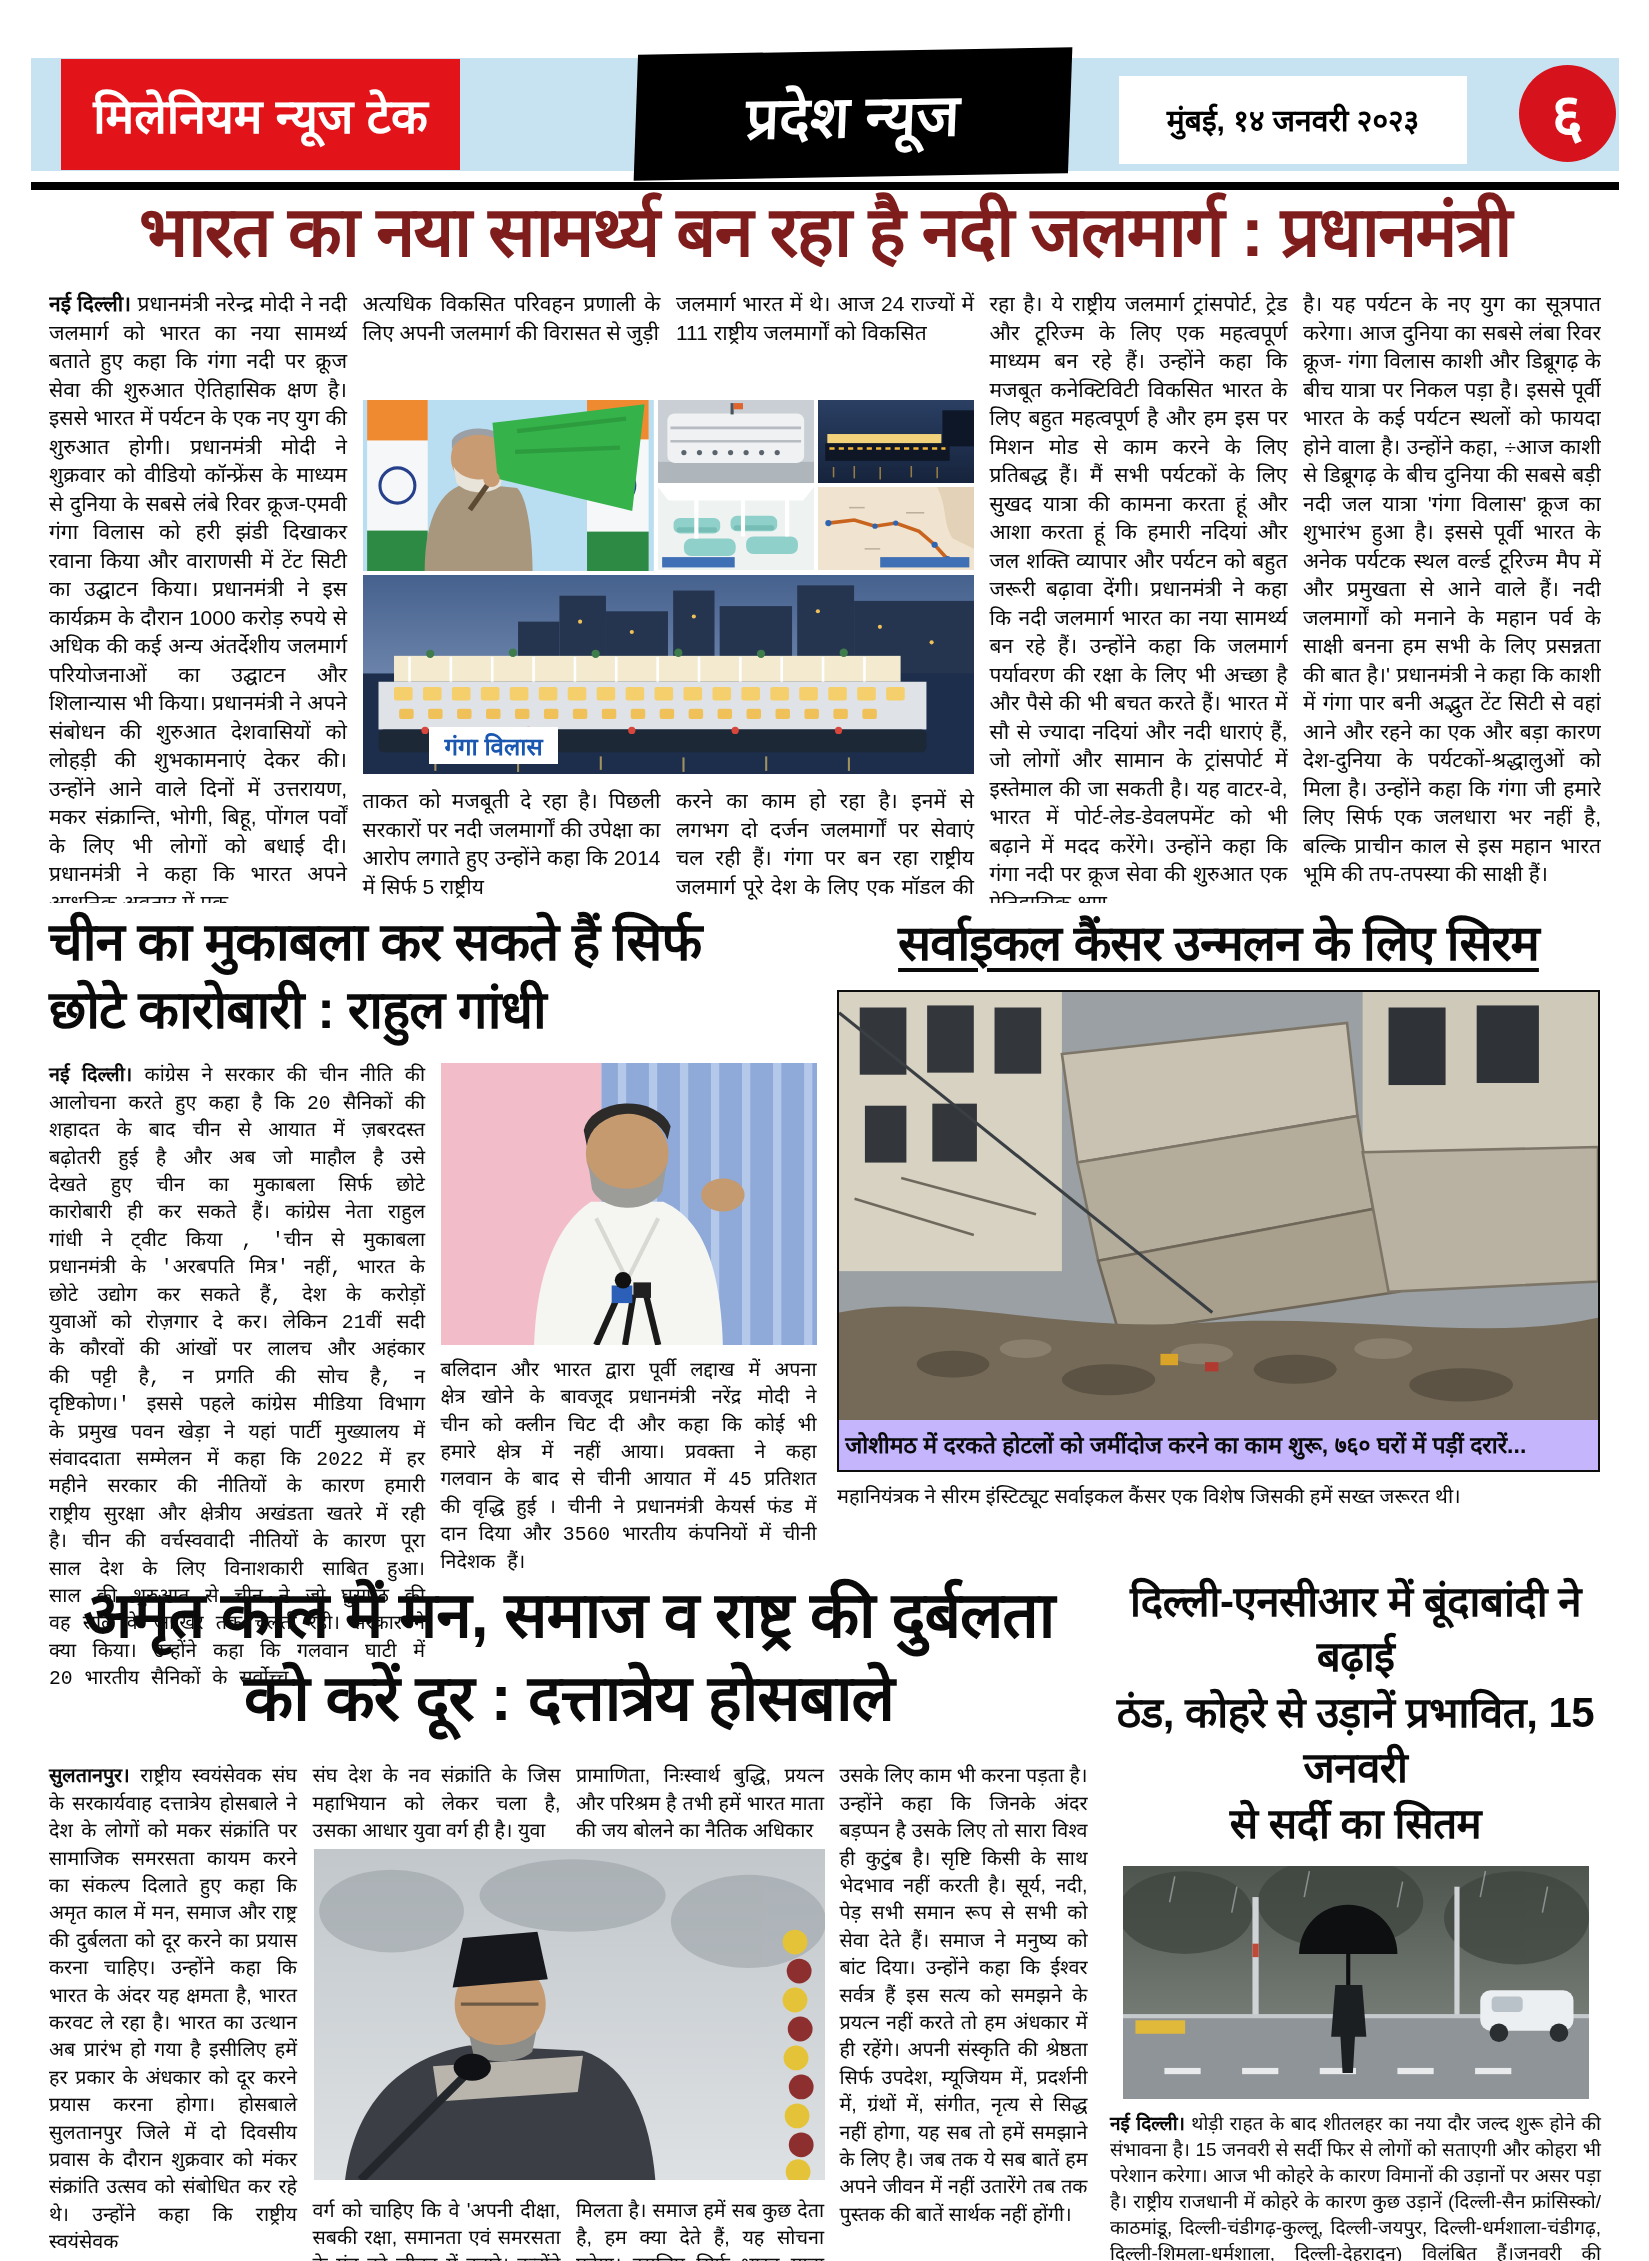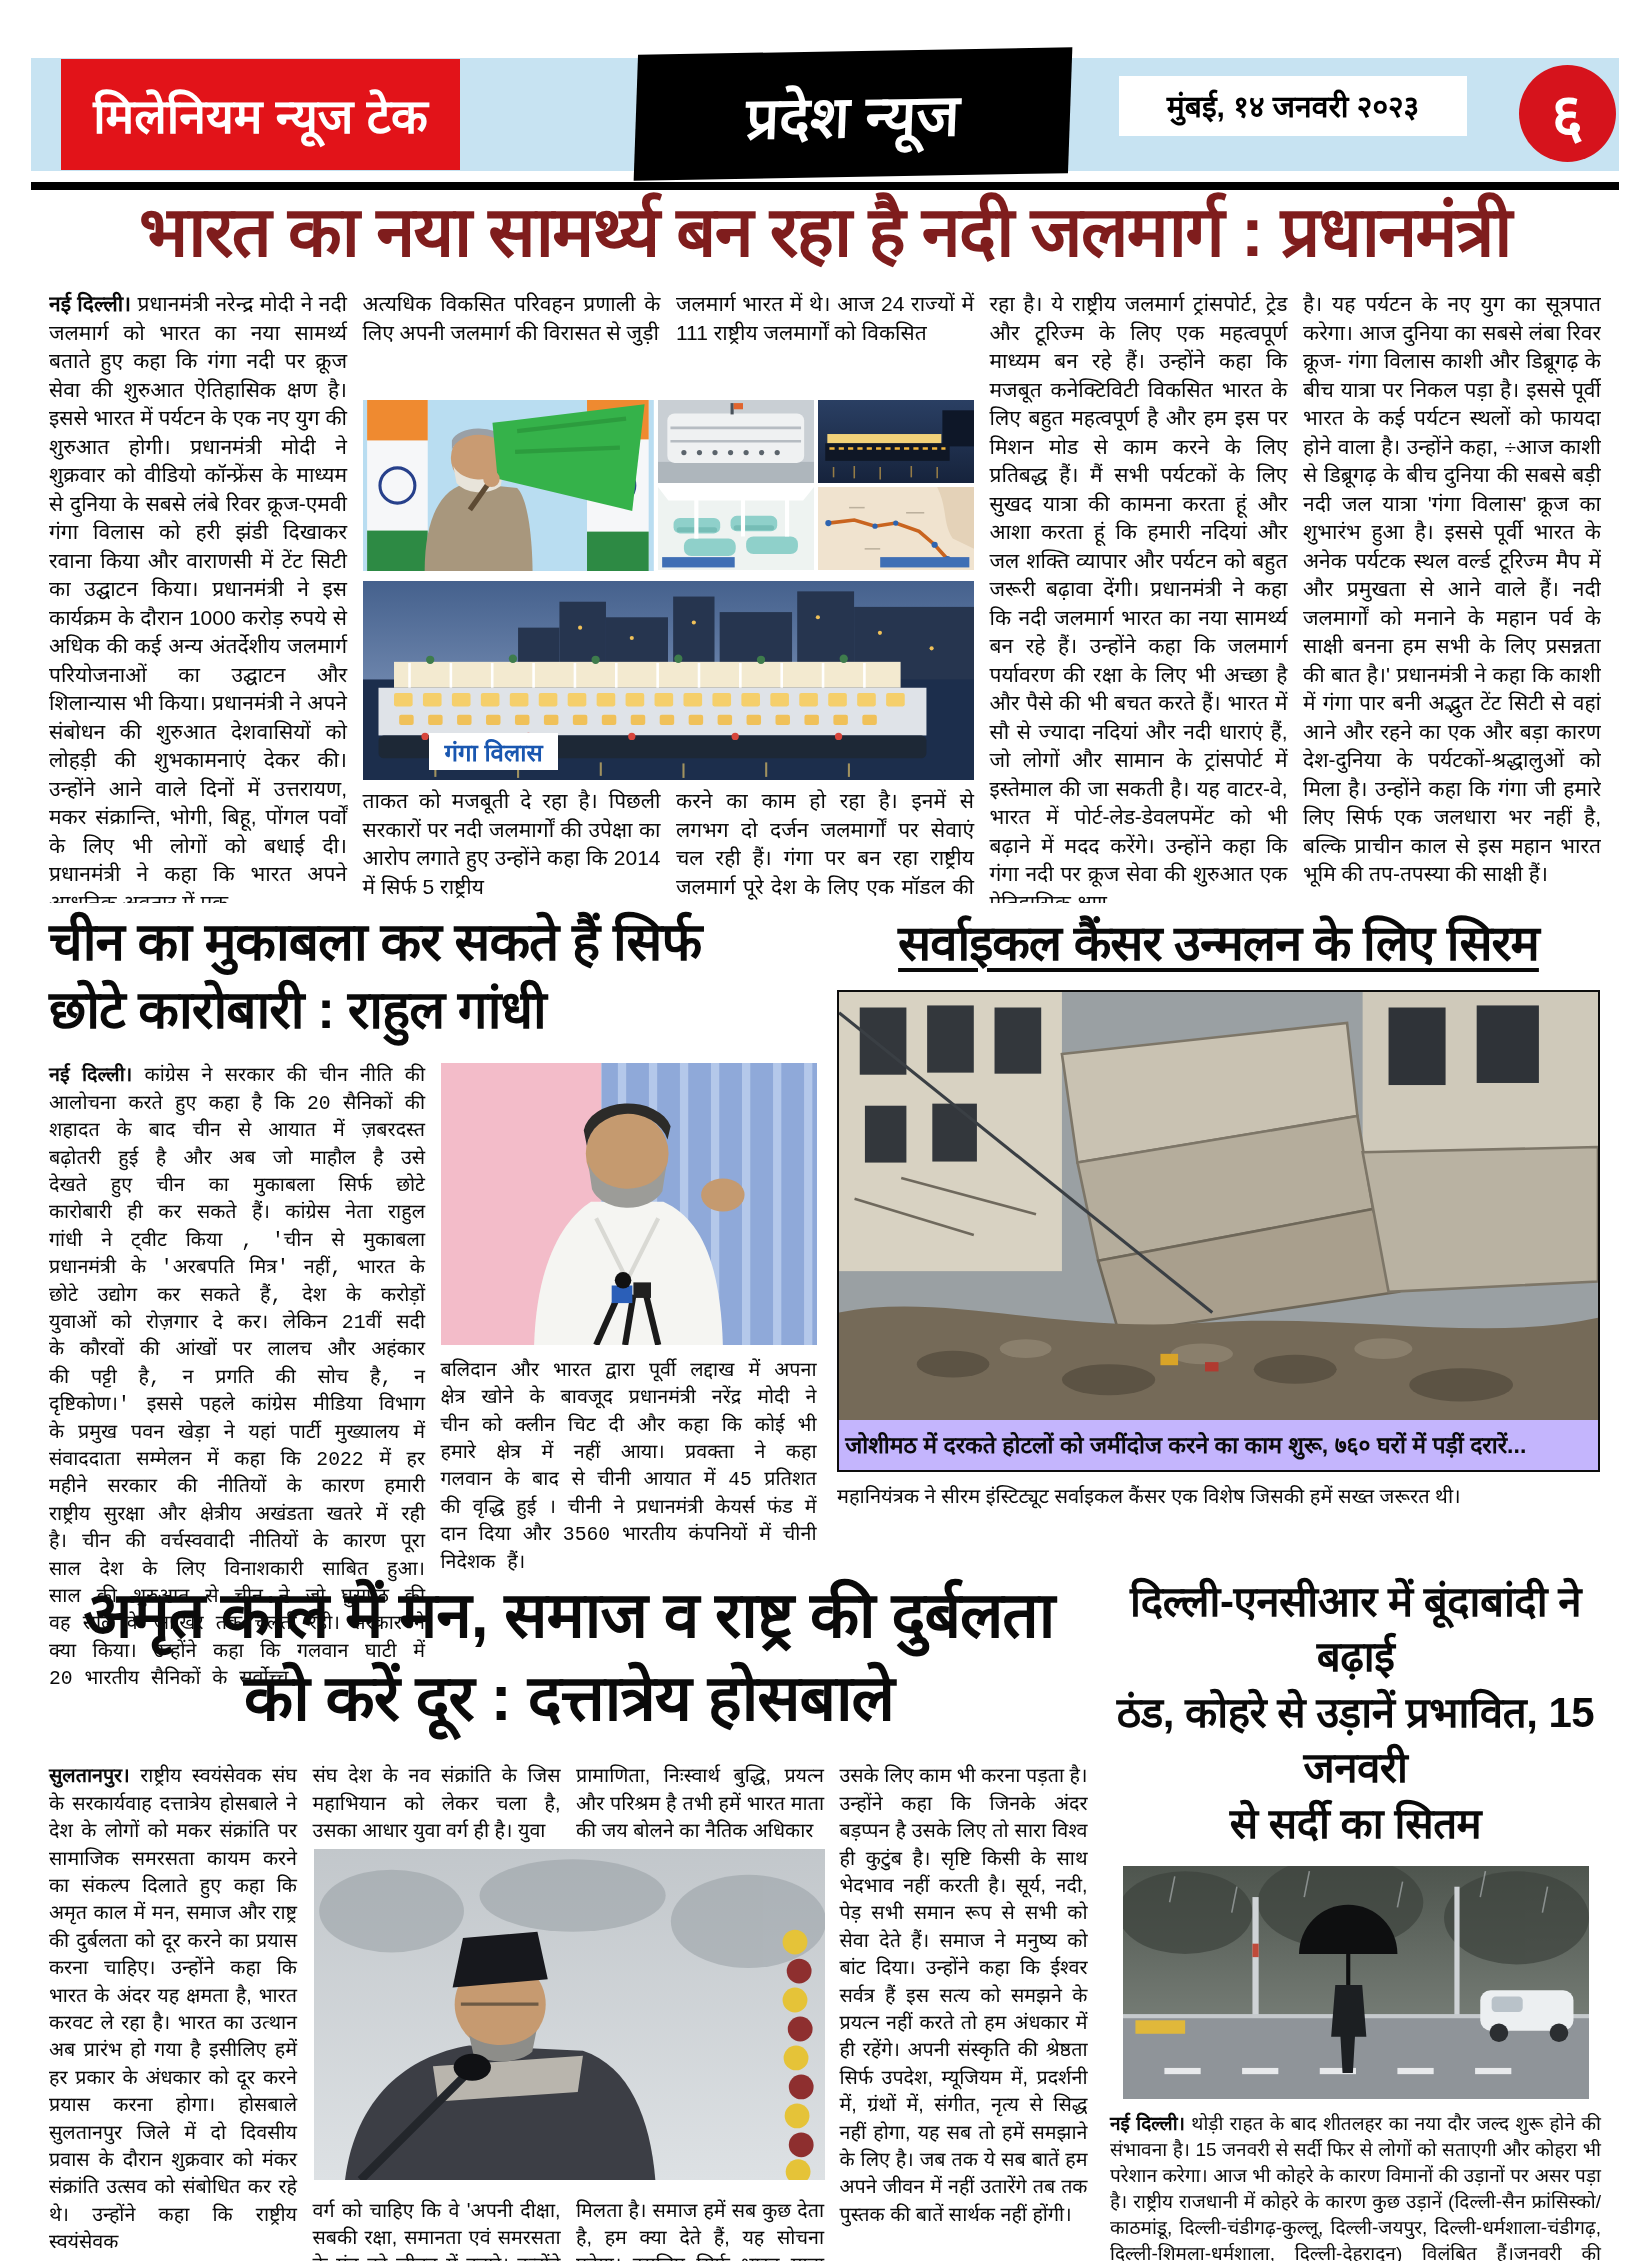--- a/index.html
+++ b/index.html
@@ -5,35 +5,35 @@
   html,body{margin:0;padding:0;background:#e9e9e9;}
   .page{position:relative;width:1650px;height:2261px;background:#ffffff;overflow:hidden;
         font-family:"Liberation Sans","DejaVu Sans",sans-serif;color:#0a0a0a;}
   
   .band{position:absolute;top:58px;left:31px;right:31px;height:113px;background:#c7e3f2;}
   .masthead{position:absolute;left:30px;top:1px;bottom:1px;width:399px;background:#e21319;color:#fff;
             display:flex;align-items:center;justify-content:center;font-weight:700;font-size:48px;text-align:left;}
   .section-box{position:absolute;left:605px;top:-7.2px;height:126px;width:434px;background:#000;color:#fff;
             transform:skewX(-3deg) rotate(-1deg);display:flex;align-items:center;justify-content:center;
             font-size:58px;font-weight:700;}
-  .date-box{position:absolute;left:1088px;top:17.6px;width:348px;height:60px;background:#fff;color:#000;
+  .date-box{position:absolute;left:1088px;top:17.6px;width:348px;height:88px;background:#fff;color:#000;
             display:flex;align-items:center;justify-content:center;font-size:30px;font-weight:700;}
   .page-circle{position:absolute;right:3.1px;top:7.2px;width:97px;height:97px;background:#d6131c;border-radius:50%;
             color:#fff;font-size:61px;font-weight:700;display:flex;align-items:center;justify-content:center;}
   .top-rule{position:absolute;top:182px;left:31px;right:31px;height:8.3px;background:#000;}
   
   .lead-headline{position:absolute;top:197px;left:49px;right:49px;text-align:center;
             font-size:70px;font-weight:700;letter-spacing:-1.6px;line-height:1.02;color:#7f1d1d;}
   .lead-body{position:absolute;top:290px;left:49px;right:49px;height:613px;display:flex;gap:15.5px;overflow:hidden;}
   .lead-col{flex:0 0 298px;width:298px;font-size:21px;line-height:28.5px;text-align:justify;}
   .sp-lead{height:440px;}
   .collage{position:absolute;left:314px;top:110px;width:611px;height:374px;}
   .collage-top{display:flex;gap:4.1px;height:171px;}
   .tile-grid{display:grid;grid-template-columns:156px 156px;grid-template-rows:83px 83px;gap:4.1px;}
-  .collage-cruise{margin-top:10px;height:199px;position:relative;}
+  .collage-cruise{margin-top:4px;height:199px;position:relative;}
   .cruise-label{position:absolute;left:66px;bottom:10.3px;background:#fff;color:#1a57b0;
             font-weight:700;font-size:24px;padding:2.1px 15.5px;}
   svg{display:block;}
   
   .row2{position:absolute;top:908px;left:49px;right:49px;height:657px;}
   .china{position:absolute;left:0;top:0;width:768px;}
   .china-headline{font-size:53px;font-weight:700;text-align:left;line-height:1.28;letter-spacing:-1px;}
   .china-cols{display:flex;gap:15.5px;margin-top:19.7px;}
   .china-col{width:376px;font-size:19.7px;line-height:27.4px;text-align:justify;font-family:Liberation Mono, monospace;}
   .rahul-photo{width:376px;height:282px;margin-bottom:12.4px;}

